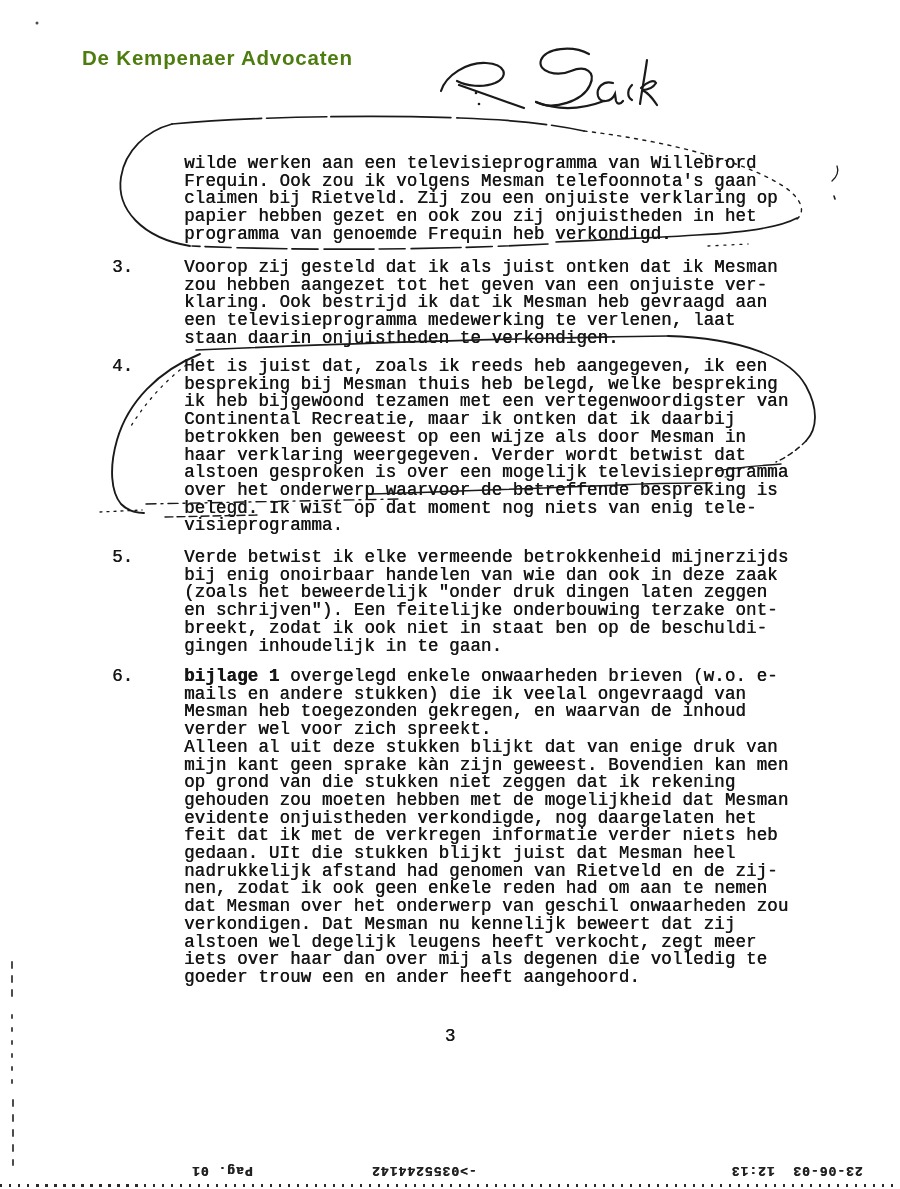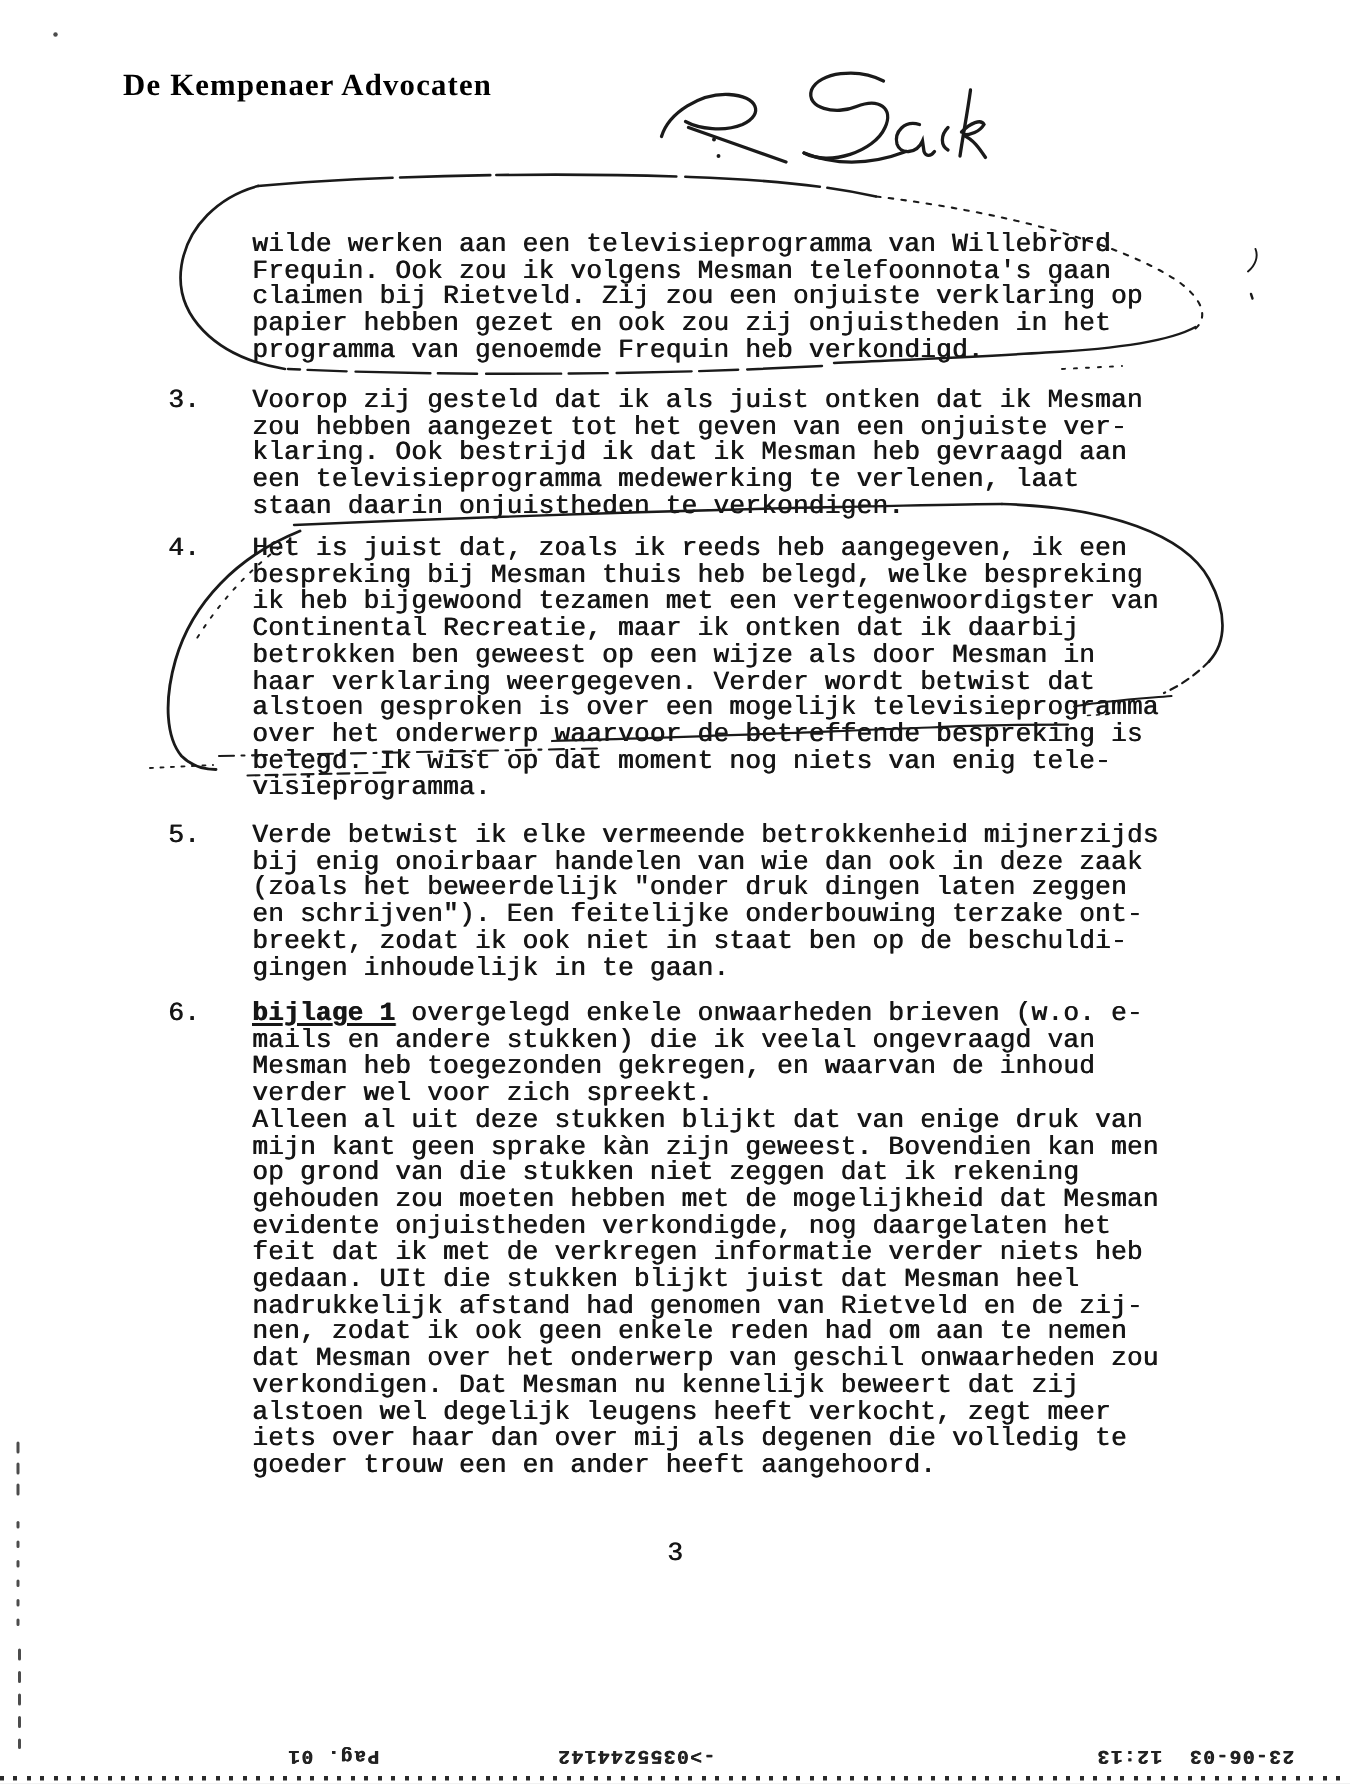--- a/index.html
+++ b/index.html
@@ -6,35 +6,34 @@
   .page{
     position:relative;
     width:900px;height:1189px;
     background:#ffffff;
     overflow:hidden;
     font-family:"Liberation Mono","DejaVu Sans Mono",monospace;
     color:#161616;
   }
   .firm-name{
     position:absolute;left:82px;top:46px;
-    font-family:Liberation Serif, serif;
+    font-family:Liberation Sans, sans-serif;
     font-weight:bold;font-size:20.5px;letter-spacing:0.8px;
-    color:#000000;
+    color:#4d7c0f;
   }
   .para{
     position:absolute;left:112px;display:flex;
     font-size:17.5px;line-height:17.7px;letter-spacing:0.1px;
     text-shadow:0.45px 0 0 currentColor;
   }
   .para .num{width:56px;flex:none;}
-  .ptext{white-space:pre;}
+  .ptext{white-space:pre;margin-left:16px;}
   .intro{left:168px;}
   .exhibit{
     font-weight:bold;
-    text-decoration:underline;
     text-decoration-thickness:2px;
     text-underline-offset:2px;
   }
   .page-number{
     position:absolute;left:0;top:1026px;width:900px;
     text-align:center;font-size:17.5px;
     text-shadow:0.45px 0 0 currentColor;
   }
   .overlay{
     position:absolute;left:0;top:0;width:900px;height:1189px;

